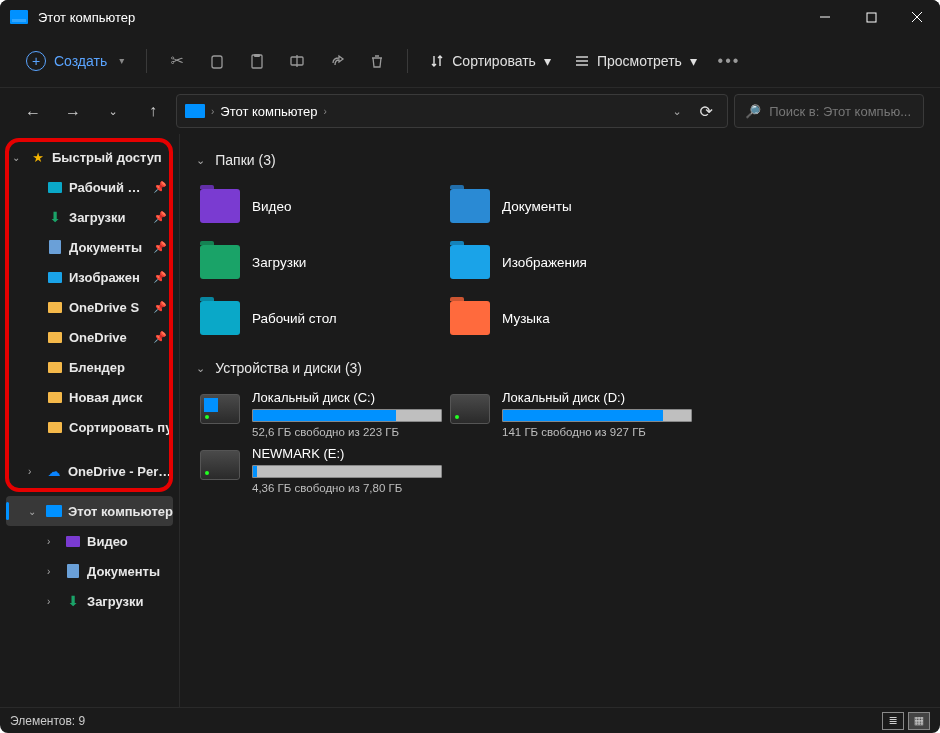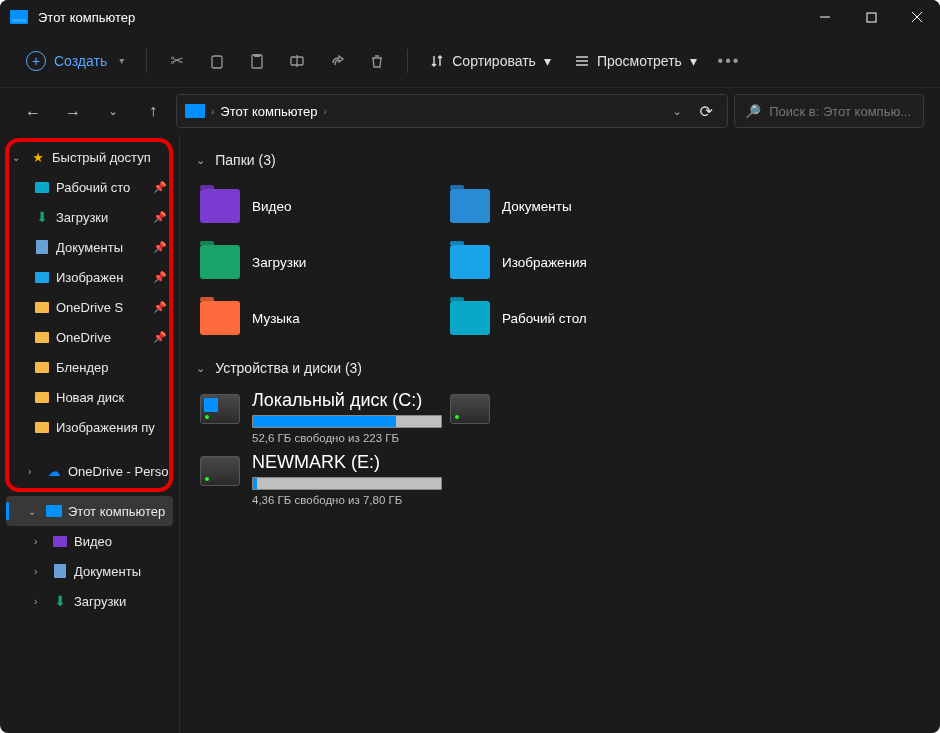--- a/index.html
+++ b/index.html
@@ -42,43 +42,43 @@
 .body { flex:1; display:flex; overflow:hidden; }
 
 
 .sidebar { width:180px; padding:8px 6px; border-right:1px solid #2a2a2a; overflow:hidden; position:relative; }
 .highlight-box { position:absolute; left:5px; top:4px; width:168px; height:354px; border:4px solid #e60000; border-radius:14px; pointer-events:none; z-index:5; }
 .tree-item { display:flex; align-items:center; height:30px; padding-left:6px; gap:6px; font-size:13px; color:#e8e8e8; white-space:nowrap; overflow:hidden; border-radius:4px; }
 .tree-item.selected { background:#383838; position:relative; }
 .tree-item.selected::before { content:""; position:absolute; left:0; top:6px; bottom:6px; width:3px; background:#0091ff; border-radius:2px; }
 .tree-item .arrow { width:12px; font-size:10px; color:#aaa; }
 .tree-item .pin { margin-left:auto; margin-right:6px; color:#888; font-size:11px; }
-.tree-item.child { padding-left:28px; }
+.tree-item.child { padding-left:28px;margin-left:13px; }
 .tree-item.child2 { padding-left:22px; }
-.tree-item .label { overflow:hidden; text-overflow:ellipsis; }
+.tree-item .label { overflow:hidden; text-overflow:ellipsis;font-weight:bold; }
 .ico { width:16px; height:16px; flex-shrink:0; display:inline-flex; align-items:center; justify-content:center; }
 
 
 .content { flex:1; padding:12px 16px; overflow:auto; }
 .section-head { display:flex; align-items:center; gap:10px; font-size:14px; color:#e8e8e8; margin:6px 0 10px 0; }
 .section-head .chev { font-size:11px; color:#aaa; }
 .grid { display:flex; flex-wrap:wrap; gap:0; }
 .folder-tile { width:250px; height:56px; display:flex; align-items:center; gap:12px; padding:4px; border-radius:4px; }
 .ficon { width:40px; height:34px; border-radius:3px; position:relative; }
 .ficon::before { content:""; position:absolute; left:0; top:0; width:14px; height:4px; background:inherit; filter:brightness(0.8); border-radius:2px 2px 0 0; transform:translateY(-4px); }
 .ftext { font-size:13.5px; color:#fff; }
 
 
 .drive { width:250px; display:flex; gap:12px; padding:4px; border-radius:4px; align-items:flex-start; }
 .dicon { width:40px; height:30px; background:linear-gradient(#4a4a4a,#2a2a2a); border-radius:3px; border:1px solid #555; position:relative; margin-top:4px; }
 .dicon.win::after { content:""; position:absolute; left:3px; top:3px; width:14px; height:14px; background:
   linear-gradient(#0091ff,#0091ff); }
 .dicon .dot { position:absolute; left:4px; bottom:4px; width:4px; height:4px; background:#2f2; border-radius:50%; }
 .dinfo { flex:1; }
-.dname { font-size:18px; color:#fff; margin-bottom:4px; }
+.dname { font-size:13px; color:#fff; margin-bottom:4px; }
 .bar { height:13px; background:#bfbfbf; border:1px solid #888; border-radius:1px; overflow:hidden; margin-bottom:4px; }
 .bar .fill { height:100%; background:#0091ff; }
 .dsize { font-size:11.5px; color:#bfbfbf; }
 
 
 .status { height:26px; border-top:1px solid #2a2a2a; display:flex; align-items:center; padding:0 10px; font-size:12px; color:#ccc; }
 .status .right { margin-left:auto; display:flex; gap:4px; }
 .sb-ico { width:22px; height:18px; border:1px solid #888; display:flex; align-items:center; justify-content:center; font-size:11px; color:#ccc; }
 .sb-ico.active { background:#444; }
 
@@ -253,21 +253,21 @@
           <div class="tree-item child">
             <span class="ico">
               <span style="width:14px;height:11px;background:#f5b94a;display:block;border-radius:1px"></span>
             </span>
             <span class="label">Новая диск</span>
           </div>
           <div class="tree-item child">
             <span class="ico">
               <span style="width:14px;height:11px;background:#f5b94a;display:block;border-radius:1px"></span>
             </span>
-            <span class="label">Изображения пу</span>
+            <span class="label">Сортировать пу</span>
           </div>
         </div>
 
       <div style="height:14px"></div>
       <div class="tree-item child2">
         <span class="arrow">›</span>
         <span class="ico" style="color:#0a84ff">☁</span>
         <span class="label">OneDrive - Perso</span>
       </div>
 
@@ -320,26 +320,26 @@
           </div>
           <div class="folder-tile">
             <div class="ficon" style="background:#1aa368"></div>
             <div class="ftext">Загрузки</div>
           </div>
           <div class="folder-tile">
             <div class="ficon" style="background:#1aa3e8"></div>
             <div class="ftext">Изображения</div>
           </div>
           <div class="folder-tile">
+            <div class="ficon" style="background:#0aa8c8"></div>
+            <div class="ftext">Рабочий стол</div>
+          </div>
+          <div class="folder-tile">
             <div class="ficon" style="background:#ff6a3d"></div>
             <div class="ftext">Музыка</div>
-          </div>
-          <div class="folder-tile">
-            <div class="ficon" style="background:#0aa8c8"></div>
-            <div class="ftext">Рабочий стол</div>
           </div>
         </div>
 
       <div class="section-head" style="margin-top:14px">
         <span class="chev">⌄</span>
         <span>Устройства и диски (3)</span>
       </div>
       <div class="grid" id="drives-grid">
           <div class="drive">
             <div class="dicon win">
@@ -350,31 +350,45 @@
               <div class="bar">
                 <div class="fill" style="width:76%"></div>
               </div>
               <div class="dsize">52,6 ГБ свободно из 223 ГБ</div>
             </div>
           </div>
           <div class="drive">
             <div class="dicon">
               <span class="dot"></span>
             </div>
+            <div class="dinfo">
+              <div class="dname">Локальный диск (D:)</div>
+              <div class="bar">
+                <div class="fill" style="width:85%"></div>
+              </div>
+              <div class="dsize">141 ГБ свободно из 927 ГБ</div>
+            </div>
           </div>
           <div class="drive">
             <div class="dicon">
               <span class="dot"></span>
             </div>
             <div class="dinfo">
               <div class="dname">NEWMARK (E:)</div>
               <div class="bar">
                 <div class="fill" style="width:2%"></div>
               </div>
               <div class="dsize">4,36 ГБ свободно из 7,80 ГБ</div>
             </div>
           </div>
         </div>
     </div>
   </div>
 
+  <div class="status">
+    <span>Элементов: 9</span>
+    <div class="right">
+      <div class="sb-ico">≣</div>
+      <div class="sb-ico active">▦</div>
+    </div>
+  </div>
 
 </div>
 
 </body></html>

